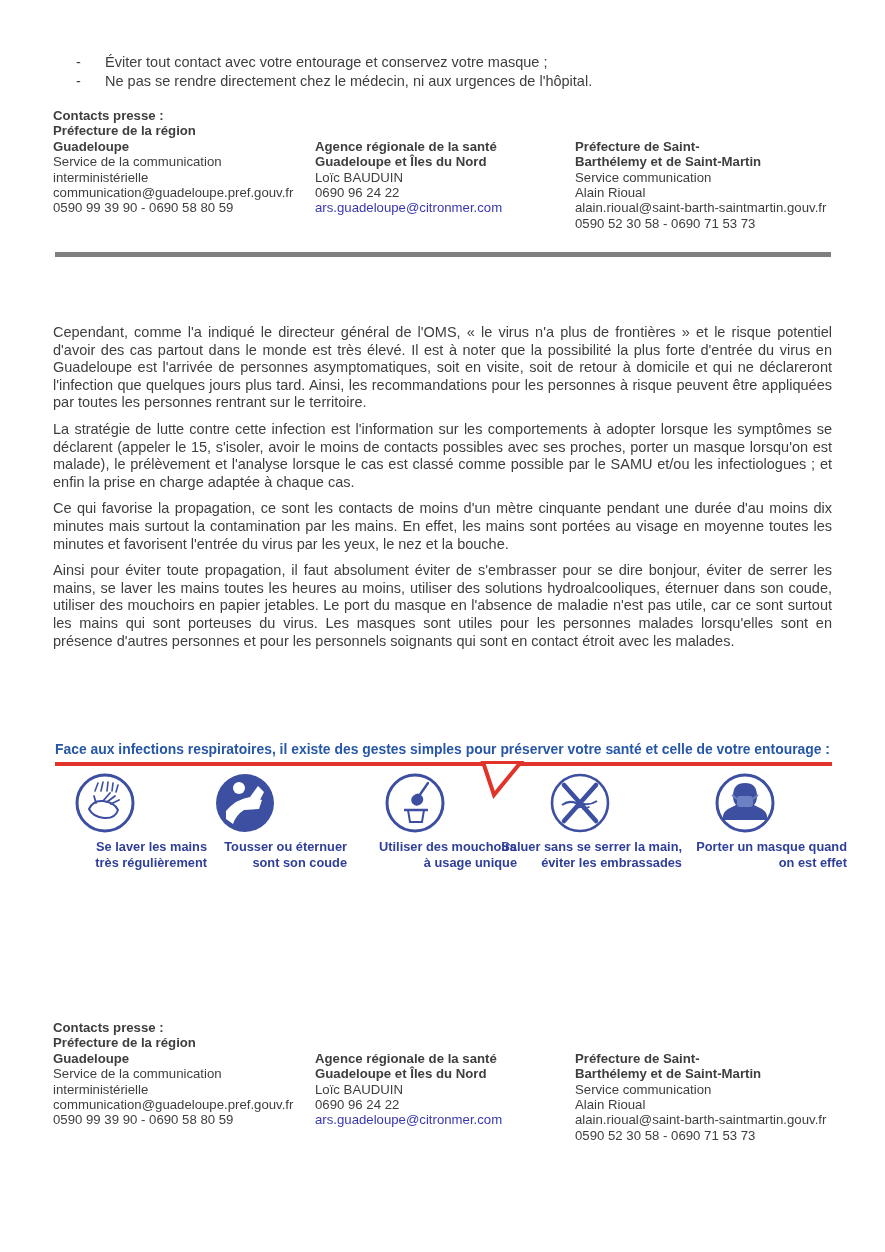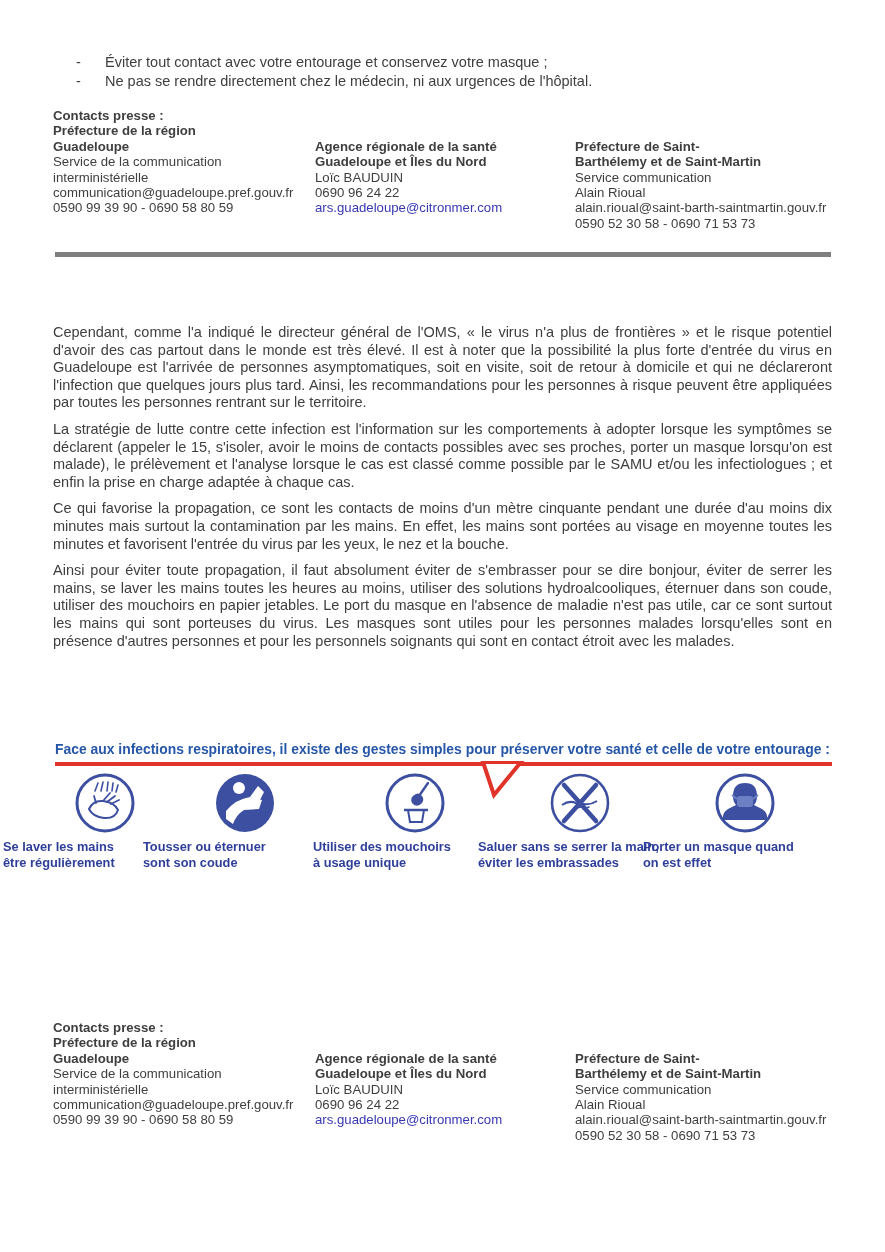--- a/index.html
+++ b/index.html
@@ -28,21 +28,21 @@
   .bodytext{position:absolute;left:53px;top:324px;width:779px;font-size:14.5px;line-height:17.6px;}
   .bodytext p{margin:0 0 9px 0;text-align:justify;}
 
   
   .banner{position:absolute;left:55px;top:738px;width:777px;}
   .banner-heading-svg{display:block;}
   .banner-heading-svg text{font-family:"Liberation Sans","DejaVu Sans",sans-serif;font-weight:bold;}
   .redline{position:relative;margin-top:2px;height:4px;background:#e0342b;}
   .tail{position:absolute;left:420px;top:-1px;}
   .icon-row{position:relative;height:108px;margin-top:6px;}
-  .prevention-item{position:absolute;width:204px;text-align:left;}
+  .prevention-item{position:absolute;width:204px;text-align:right;}
   .prevention-item svg{display:block;margin:0 auto;}
   .pi-1{left:-52px;}  .pi-2{left:88px;}  .pi-3{left:258px;}  .pi-4{left:423px;}  .pi-5{left:588px;}
   .pi-label{margin-top:5px;font-size:12.8px;line-height:15.6px;font-weight:bold;color:#2f3f99;}
 </style>
 </head>
 <body>
 
 <div class="page">
 
   <div class="bullets">
@@ -116,21 +116,21 @@
           <path d="M15 37 Q19 28 29 29 Q40 30 44 38 Q41 47 30 46 Q19 45 15 37 Z" fill="none" stroke="#3c4fa0" stroke-width="2"></path>
           <g stroke="#3c4fa0" stroke-width="1.8" stroke-linecap="round" fill="none">
             <path d="M29 29 L36 21"></path>
               <path d="M33 30 L41 24"></path>
               <path d="M37 32 L45 28"></path>
               <path d="M22 31 L20 24"></path>
           </g>
         </svg>
         <div class="pi-label">
           <div>Se laver les mains</div>
-          <div>être régulièrement</div>
+          <div>très régulièrement</div>
         </div>
       </div>
 
       <div class="prevention-item pi-2">
         <svg width="62" height="62" viewBox="0 0 62 62">
           <circle cx="31" cy="31" r="29" fill="#3c4fa0"></circle>
           <circle cx="25" cy="16" r="6" fill="#fff"></circle>
           <path d="M12 39 Q22 27 36 25 L48 28 L45 37 L30 38 Q22 43 19 52 L12 47 Z" fill="#fff"></path>
           <path d="M36 25 L44 14 L50 20 L45 30 Z" fill="#fff"></path>
         </svg>

